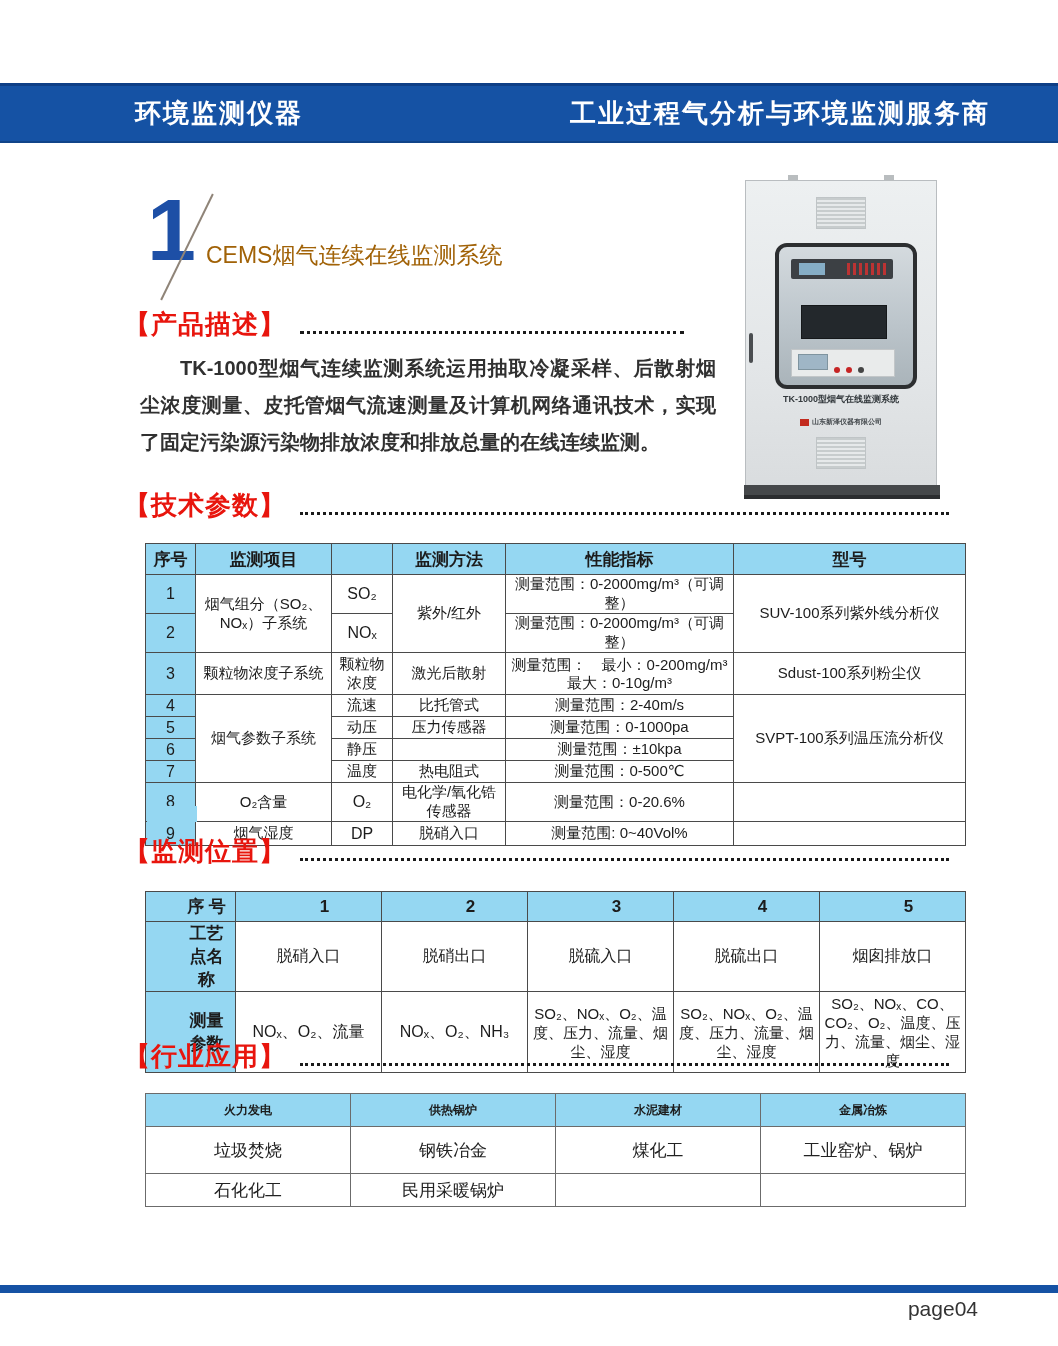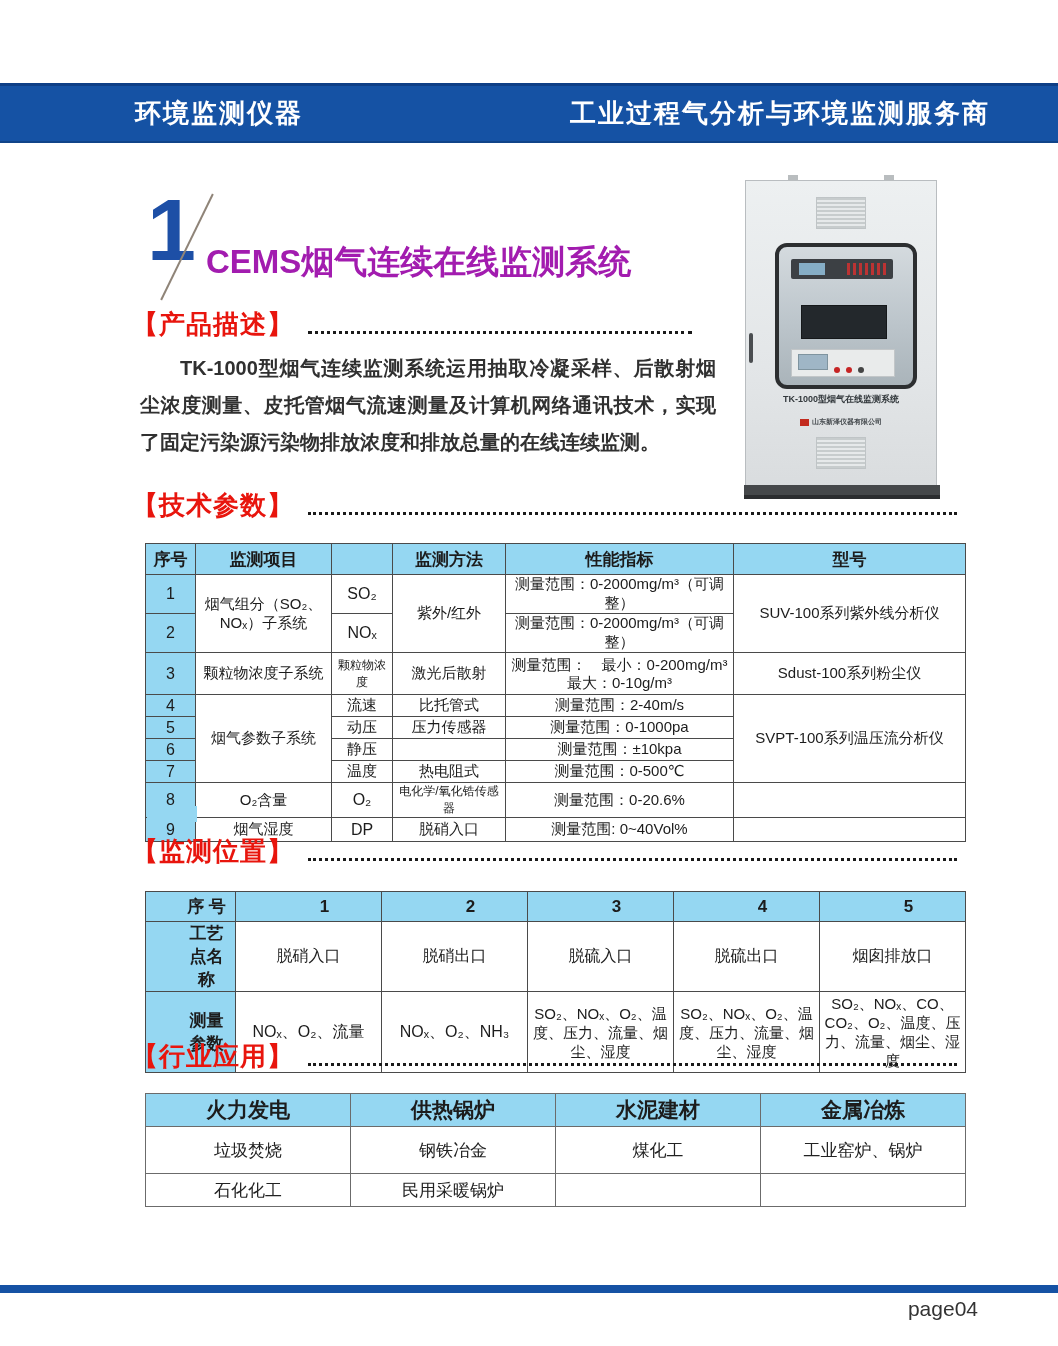--- a/index.html
+++ b/index.html
@@ -10,24 +10,24 @@
   .topbar{position:absolute;left:0;top:83px;width:100%;height:60px;background:#1552a4;
           border-top:3px solid #0e3f86;border-bottom:2px solid #104489;
           display:flex;align-items:center;justify-content:space-between;box-sizing:border-box;
           padding:0 68px 0 135px;}
   .topbar span{color:#ffffff;font-size:26px;font-weight:700;letter-spacing:2px;white-space:nowrap;}
 
   
   .sec-no{position:absolute;left:147px;top:186px;font-size:88px;line-height:1;font-weight:800;color:#1d4fa6;}
   .slash{position:absolute;left:186px;top:188px;width:2px;height:118px;background:#8f8478;
          transform:rotate(26deg);transform-origin:center;}
-  .sec-title{position:absolute;left:206px;top:240px;margin:0;font-size:33px;font-weight:700;color:#a21caf;white-space:nowrap;}
-
-  
-  .head-row{position:absolute;left:132px;display:flex;align-items:center;height:36px;}
+  .sec-title{position:absolute;left:206px;top:240px;margin:0;font-size:23px;font-weight:400;color:#a16207;white-space:nowrap;}
+
+  
+  .head-row{position:absolute;left:124px;display:flex;align-items:center;height:36px;}
   .head-row .red{font-size:26px;font-weight:700;color:#e8150d;white-space:nowrap;letter-spacing:1px;}
   .head-row .dots{flex:1;border-bottom:3px dotted #1a1a1a;margin-left:14px;margin-top:16px;height:0;}
 
   .desc-body{position:absolute;left:140px;top:350px;width:576px;font-size:20px;line-height:37px;
              color:#303030;font-weight:600;text-indent:2em;text-align:justify;}
 
   
   .cabinet{position:absolute;left:745px;top:180px;width:192px;height:312px;
            background:linear-gradient(180deg,#edf0f1 0%,#e3e6e8 60%,#d9dcde 100%);
            border:1px solid #b9bdc0;box-sizing:border-box;}
@@ -55,26 +55,26 @@
   
   table{border-collapse:collapse;table-layout:fixed;}
   .tech,.pos,.app{position:absolute;left:145px;width:820px;}
   .tech td,.tech th,.pos td,.pos th{border:1.5px solid #4a4a4a;text-align:center;vertical-align:middle;
         padding:0 4px;overflow:hidden;}
   .app td,.app th{border:1.5px solid #6b6b6b;text-align:center;vertical-align:middle;padding:0 4px;}
   .blue{background:#95d7f2;}
   .tech th{font-size:17px;font-weight:700;color:#1c1c1c;}
   .tech td{font-size:15px;color:#1c1c1c;}
   .tech .num{font-size:16px;}
-  .tech .small{font-size:12px;}
+  .tech .small{font-size:15px;}
   .tech .perf2{line-height:18px;}
   .pos th{font-size:17px;font-weight:700;color:#1c1c1c;padding-left:36px;}
   .pos td{font-size:16px;color:#1c1c1c;}
   .pos .dense{font-size:15px;line-height:19px;padding:2px 3px;}
-  .app th{font-size:21px;font-weight:700;color:#1c1c1c;}
+  .app th{font-size:12px;font-weight:700;color:#1c1c1c;}
   .app td{font-size:17px;color:#222;}
 
   .table-accent{position:absolute;left:147px;top:806px;width:50px;height:16px;background:#95d7f2;}
 
   
   .footbar{position:absolute;left:0;top:1285px;width:100%;height:8px;background:#1552a4;}
   .pageno{position:absolute;right:80px;top:1297px;font-size:21px;color:#333;}
 </style>
 </head>
 <body>

